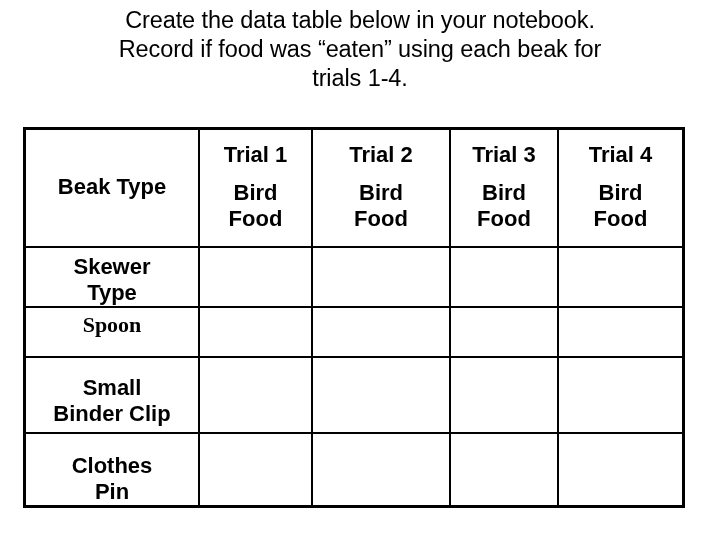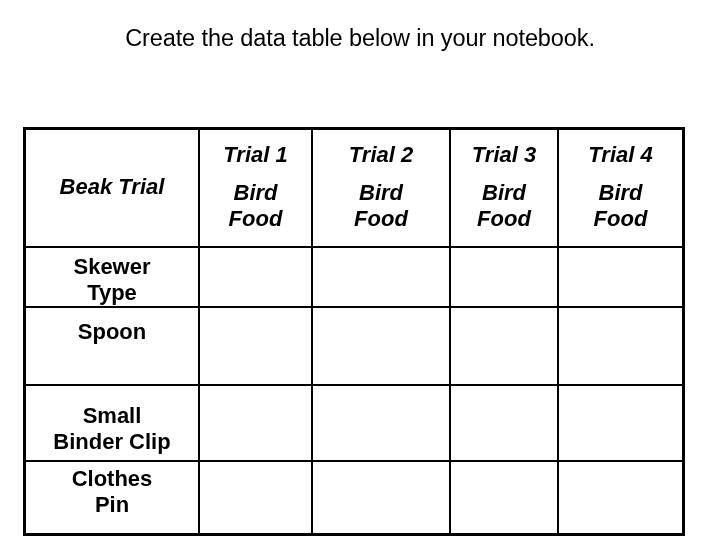--- a/index.html
+++ b/index.html
@@ -13,21 +13,21 @@
     overflow: hidden;
     font-family: "Liberation Sans", sans-serif;
     color: #000000;
     position: relative;
   }
 
   
   .slide-title {
     position: absolute;
     left: 0;
-    top: 24px;
+    top: 6px;
     width: 720px;
     text-align: center;
     font-family: "Liberation Sans", sans-serif;
     font-weight: 400;
     font-size: 23.5px;
     line-height: 29px;
     letter-spacing: -0.1px;
     color: #000000;
   }
   .slide-title .tline {
@@ -78,55 +78,57 @@
   
   tr.header-row td { height: 117px; vertical-align: middle; }
   tr.header-row td.beak-head {
     vertical-align: middle;
     padding-bottom: 2px;
   }
   tr.header-row td.trial-head {
     vertical-align: top;
     padding-top: 12px;
   }
-  .head-stack { display: block; font-style: italic; }
+  .head-stack { display: block; }
   .head-stack .hl { display: block; }
   .head-stack .hl.gap { margin-top: 12px; }
 
   
   tr.r-skewer td { height: 56px; vertical-align: top; padding-top: 6px; }
-  tr.r-spoon  td { height: 78px; vertical-align: top; padding-top: 11px; }
+  tr.r-spoon  td { height: 50px; vertical-align: top; padding-top: 4px; font-family: Liberation Serif, serif; }
   tr.r-binder td { height: 76px; vertical-align: bottom; padding-bottom: 5px; }
-  tr.r-clothes td { height: 72px; vertical-align: top; padding-top: 4px; }
+  tr.r-clothes td { height: 72px; vertical-align: top; padding-top: 19px; }
 
   .cell-label { display: block; }
   .cell-label .ll { display: block; }
 </style>
 </head>
 <body>
 
 <div class="slide-title">
   <span class="tline">Create the data table below in your notebook.</span>
+  <span class="tline">Record if food was “eaten” using each beak for</span>
+  <span class="tline">trials 1-4.</span>
 </div>
 
 <div class="table-wrap">
   <table class="data-table">
     <colgroup>
       <col class="c-beak">
         <col class="c-t1">
         <col class="c-t2">
         <col class="c-t3">
         <col class="c-t4">
     </colgroup>
     <tbody>
 
       <tr class="header-row">
         <td class="beak-head">
           <span class="head-stack">
-            <span class="hl">Beak Trial</span>
+            <span class="hl">Beak Type</span>
           </span>
         </td>
         <td class="trial-head">
           <span class="head-stack">
             <span class="hl">Trial 1</span>
             <span class="hl gap">Bird</span>
             <span class="hl">Food</span>
           </span>
         </td>
         <td class="trial-head">

